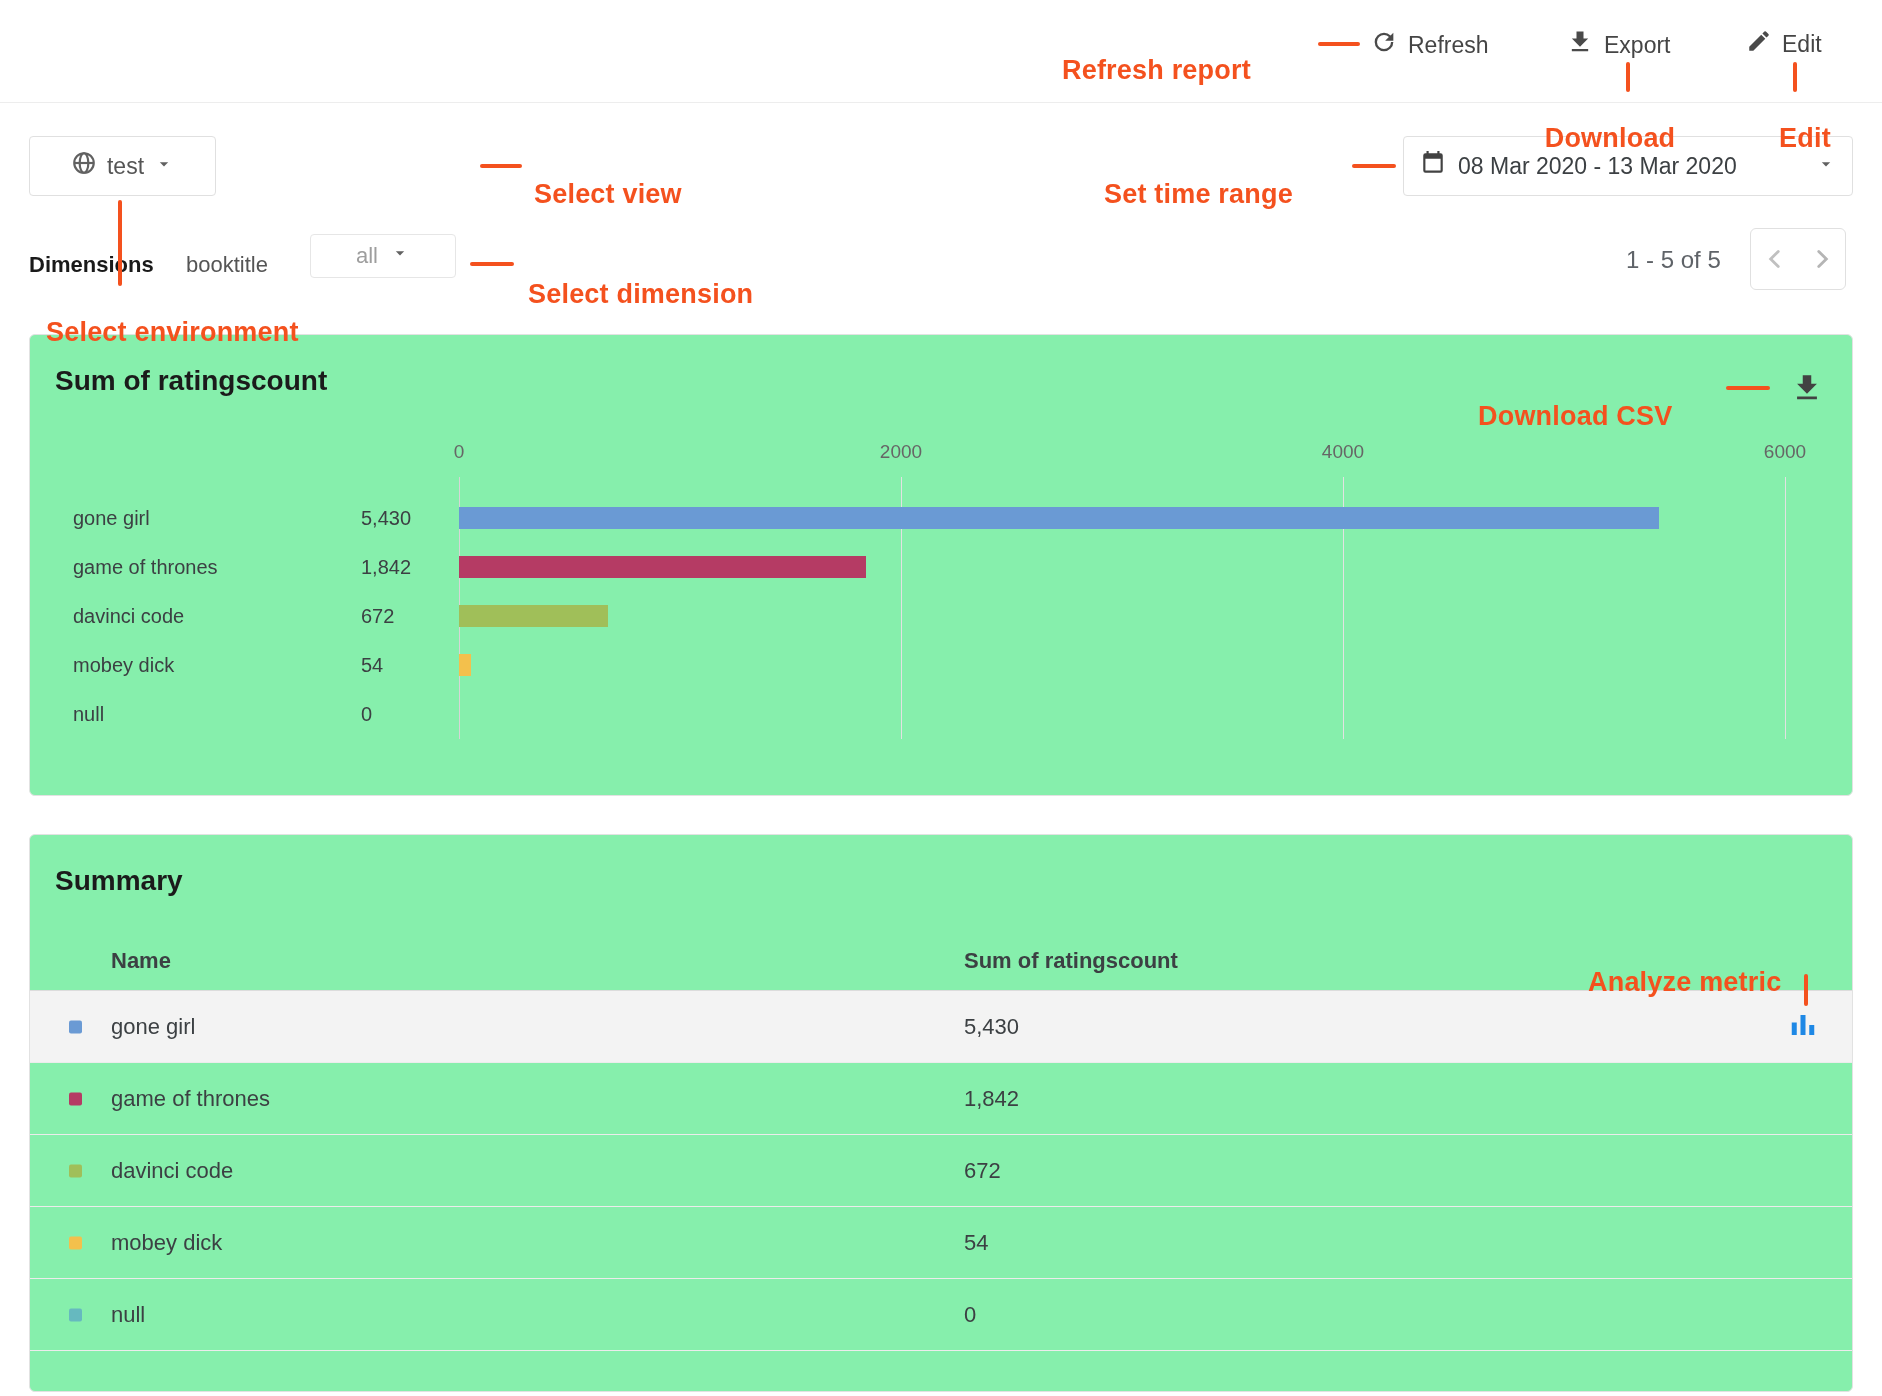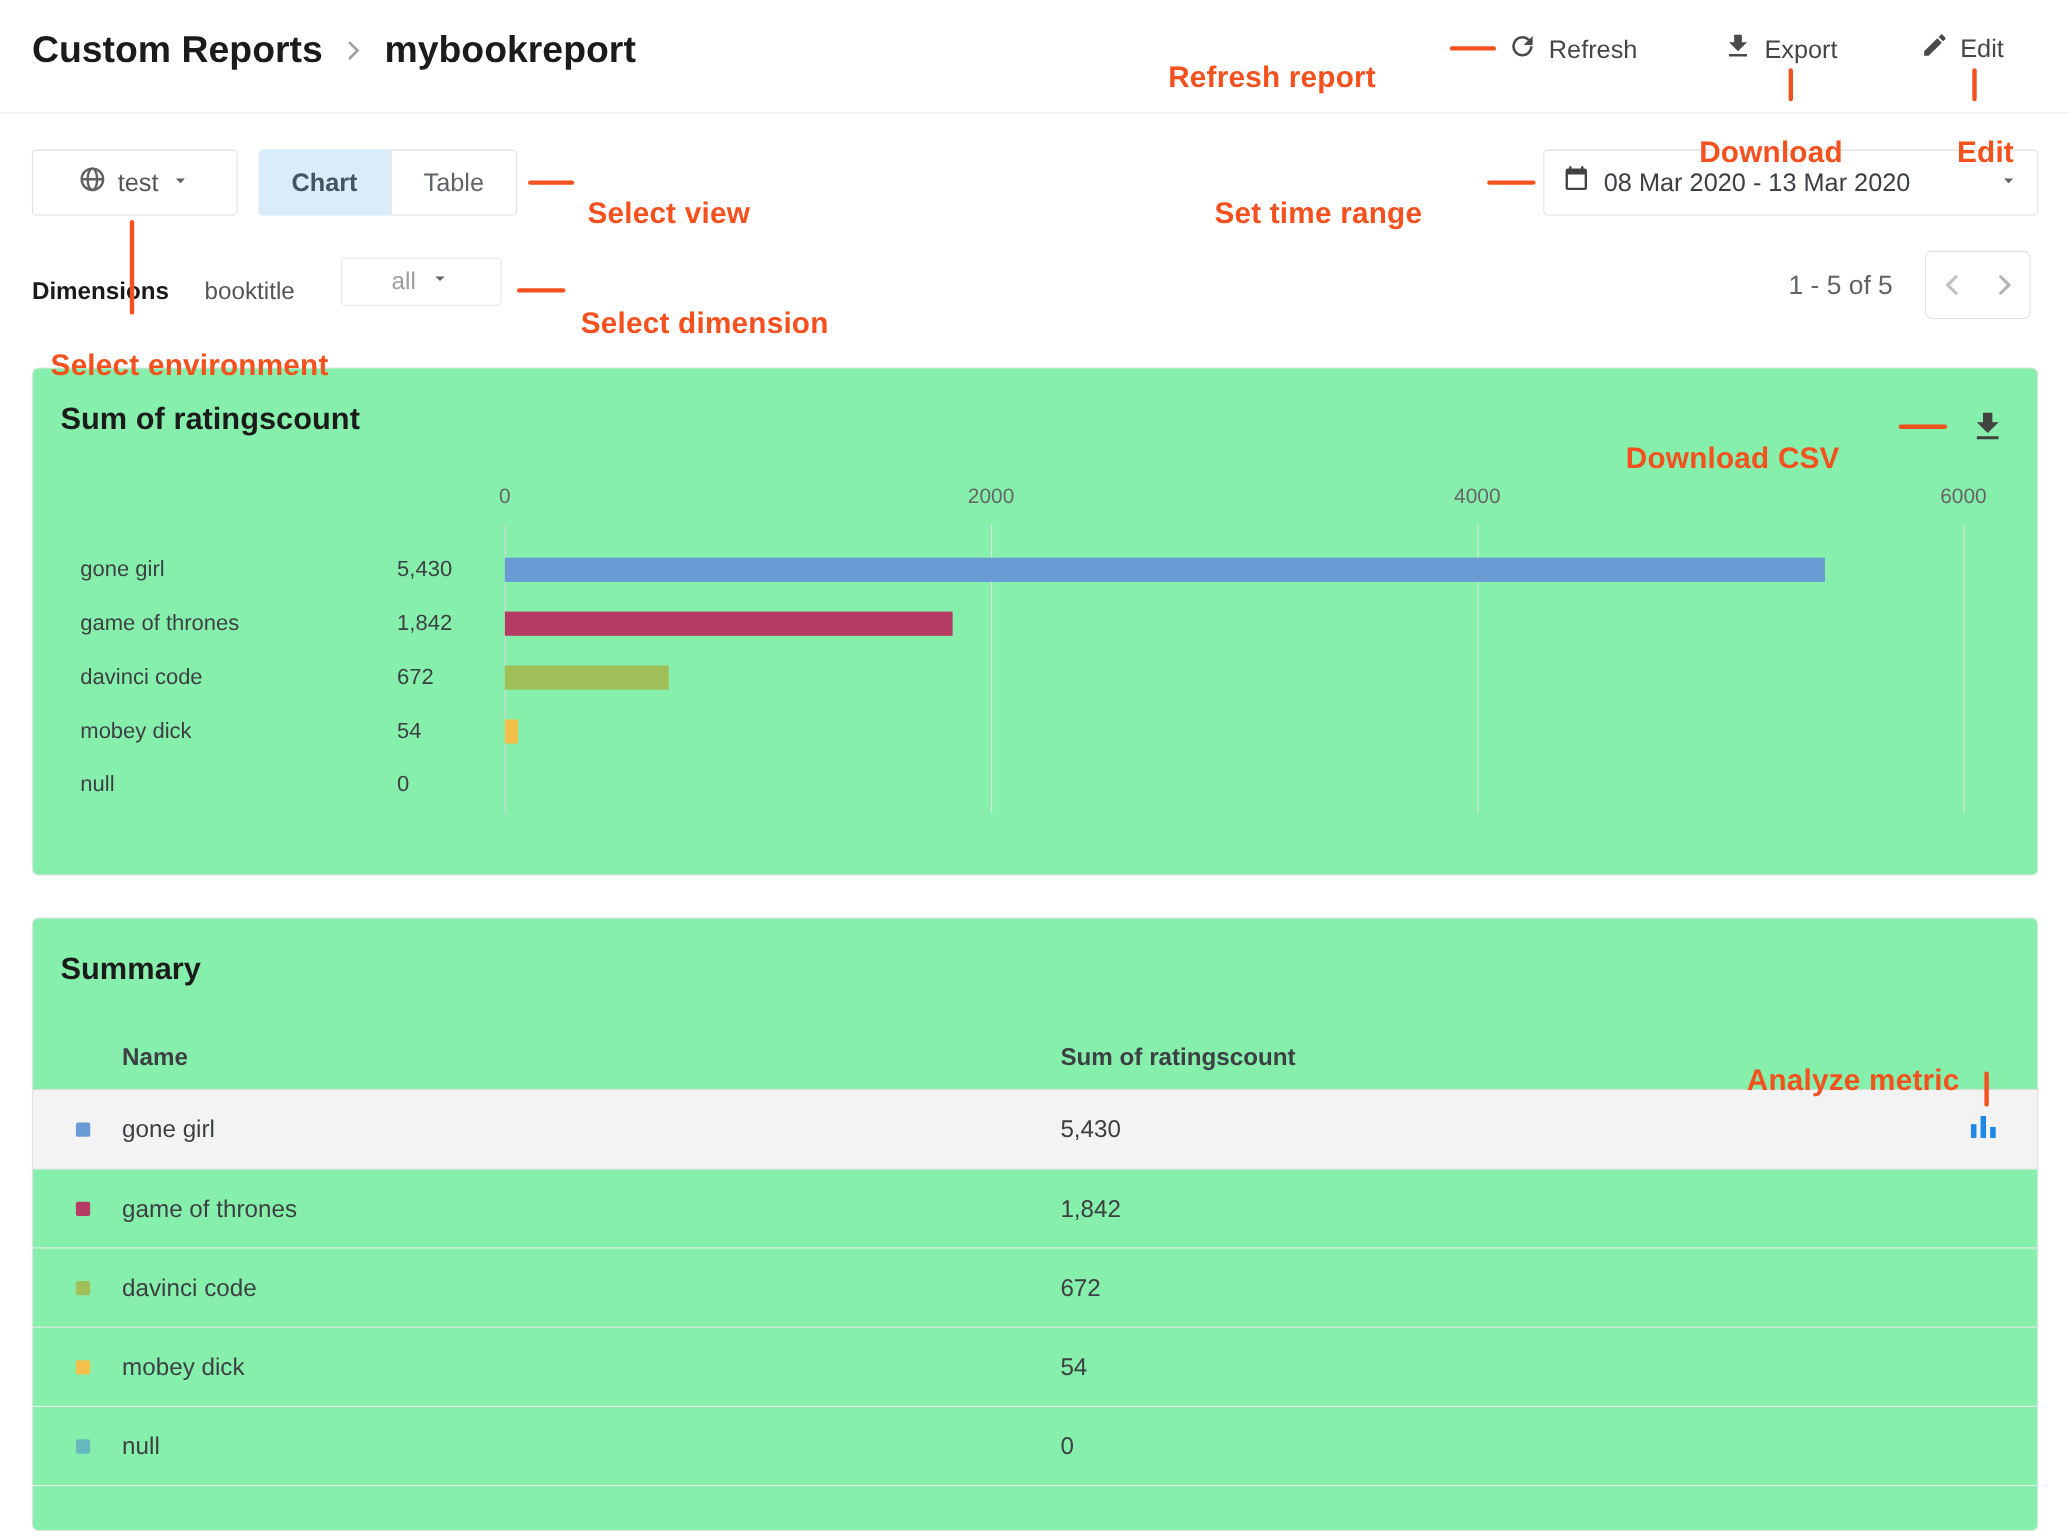--- a/index.html
+++ b/index.html
@@ -64,29 +64,20 @@
   
   .ann { position:absolute; color:#f4511e; font-weight:bold; font-size:27px; letter-spacing:.2px; z-index:6; white-space:nowrap;margin-top:29px; }
   .ann-line { position:absolute; background:#f4511e; z-index:6; border-radius:2px; }
 </style>
 </head>
 <body>
 
 <div class="page">
 
   <div class="header">
-    <div class="breadcrumb">
-      <span class="crumb">Custom Reports</span>
-      <span class="crumb-sep">
-        <svg width="24" height="24" viewBox="0 0 24 24">
-            <path d="M9 5l7 7-7 7" fill="none" stroke="#9e9e9e" stroke-width="2.4" stroke-linecap="round"></path>
-          </svg>
-      </span>
-      <span class="crumb">mybookreport</span>
-    </div>
 
     <div class="hdr-action hdr-refresh">
       <span>
         <svg width="28" height="28" viewBox="0 0 24 24">
             <path d="M17.65 6.35A7.96 7.96 0 0 0 12 4a8 8 0 1 0 8 8h-2a6 6 0 1 1-6-6c1.66 0 3.14.69 4.22 1.78L13 11h7V4l-2.35 2.35z" fill="#4a4a4a"></path>
           </svg>
       </span>
       <span>Refresh</span>
     </div>
 
@@ -118,24 +109,20 @@
         </svg>
     </span>
     <span>test</span>
     <span class="caret">
       <svg width="20" height="20" viewBox="0 0 24 24">
           <path d="M7 10l5 5 5-5z" fill="#616161"></path>
         </svg>
     </span>
   </div>
 
-  <div class="seg">
-    <div class="seg-chart">Chart</div>
-    <div class="seg-table">Table</div>
-  </div>
 
   <div class="date-box">
     <span>
       <svg width="26" height="26" viewBox="0 0 24 24">
           <path d="M19 3h-1V1h-2v2H8V1H6v2H5a2 2 0 0 0-2 2v14a2 2 0 0 0 2 2h14a2 2 0 0 0 2-2V5a2 2 0 0 0-2-2zm0 16H5V8h14v11z" fill="#424242"></path>
         </svg>
     </span>
     <span>08 Mar 2020 - 13 Mar 2020</span>
     <span class="caret">
       <svg width="20" height="20" viewBox="0 0 24 24">

